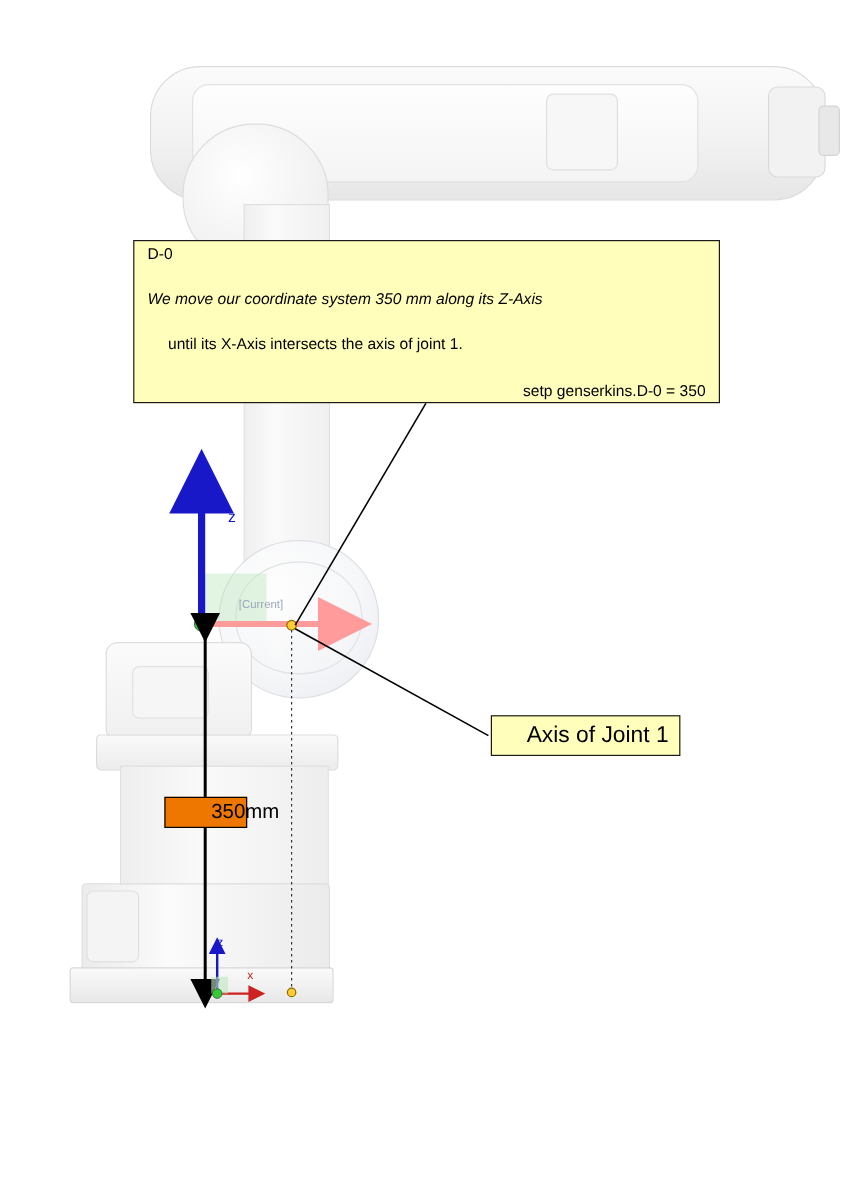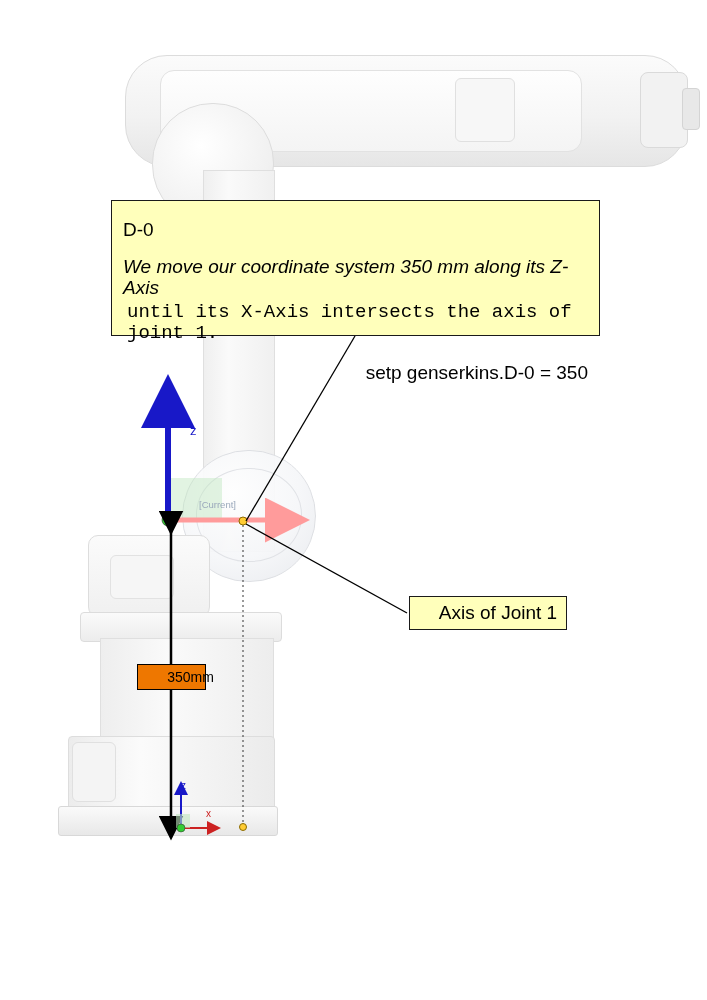--- a/index.html
+++ b/index.html
@@ -161,48 +161,48 @@
   .callout {
     position: absolute;
     background: #ffffbb;
     border: 1px solid #1a1a1a;
     color: #000000;
     box-sizing: border-box;
   }
   #note-box {
     left: 111px; top: 200px;
     width: 489px; height: 136px;
-    padding: 18px 11px;
-    font-size: 19px;
+    padding: 0 11px;
+    font-size: 13px;
     line-height: 21px;
   }
   #note-box .line-title { margin: 0 0 16px 0; }
   #note-box .line-body  { margin: 0; font-style: italic; }
-  #note-box .line-body2 { margin: 4px; font-family: Liberation Mono, monospace; }
+  #note-box .line-body2 { margin: 17px; }
   #note-box .line-cmd   { margin: 18px 0 0 0; text-align: right; }
   #axis-label-box {
     left: 409px; top: 596px;
     width: 158px; height: 34px;
     font-size: 19px;
     display: flex;
     align-items: center;
     justify-content: center;
     padding-left: 20px;
   }
   #dim-badge {
     position: absolute;
     left: 137px; top: 664px;
     width: 69px; height: 26px;
     background: #ee7700;
     border: 1px solid #000000;
     color: #000000;
-    font-size: 14px;
+    font-size: 17px;
     display: flex;
     align-items: center;
-    justify-content: center;
+    justify-content: flex-start;
     box-sizing: border-box;
     padding-left: 38px;
   }
   
   .axis-text {
     position: absolute;
     font-size: 13px;
     font-family: "Liberation Sans", sans-serif;
   }
   #z-label-top { left: 190px; top: 423px; color: #1818c8; }

